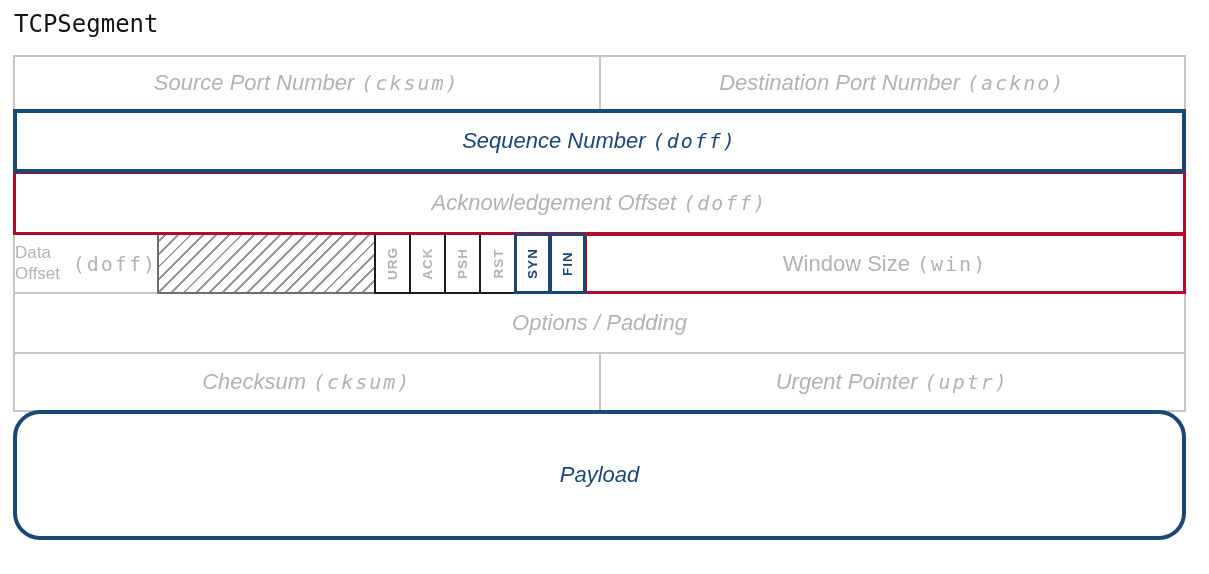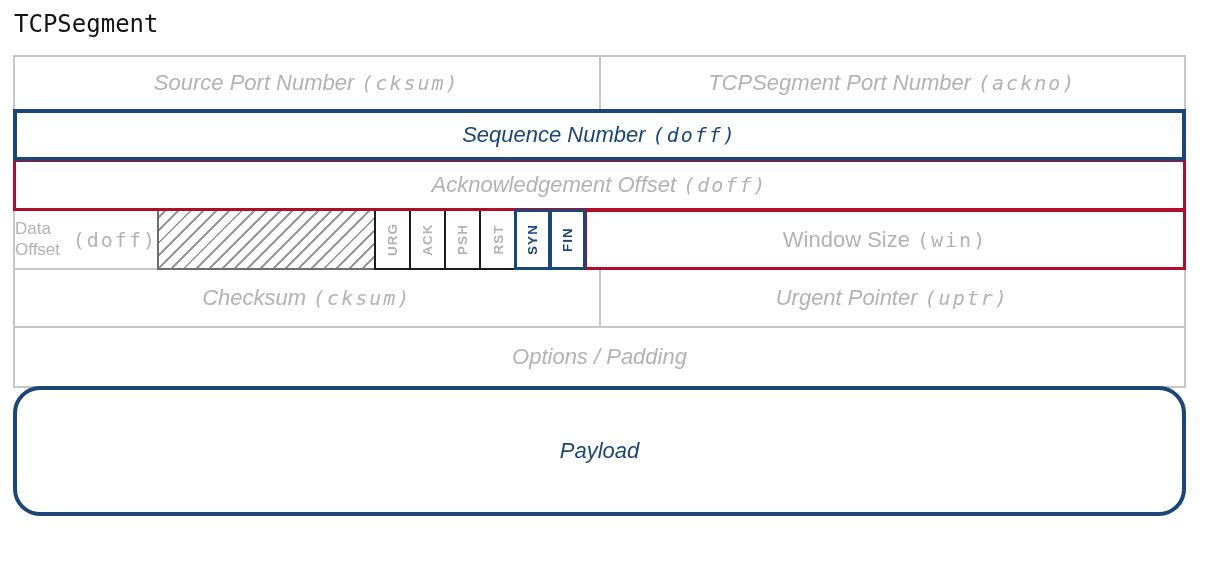--- a/index.html
+++ b/index.html
@@ -29,21 +29,21 @@
   .cell{
     position:relative;
     border:2px solid var(--grid);
     background:#fff;
     display:flex;align-items:center;justify-content:center;
     margin-left:-2px;
     z-index:0;
   }
   .row .cell:first-child{margin-left:0;}
 
-  .h56{height:56px;} .h64{height:52px;} .h61{height:61px;}
+  .h56{height:56px;} .h64{height:64px;} .h61{height:61px;}
   .h60{height:60px;} .h62{height:62px;} .h130{height:130px;border-radius:27px;}
 
   .grow{flex:1 1 0;font-style:italic;}
 
   .label{color:var(--muted);font-size:22px;white-space:nowrap;}
   .code{
     font-family:"DejaVu Sans Mono","Liberation Mono",monospace;
     font-size:20px;letter-spacing:2px;margin-left:7px;
   }
 
@@ -94,21 +94,21 @@
   <div class="title">TCPSegment</div>
 
   <div class="diagram">
 
     <div class="row">
       <div class="cell h56 grow">
         <span class="label">Source Port Number</span>
         <span class="label code">(cksum)</span>
       </div>
       <div class="cell h56 grow">
-        <span class="label">TCPSegment Port Number</span>
+        <span class="label">Destination Port Number</span>
         <span class="label code">(ackno)</span>
       </div>
     </div>
 
     <div class="row">
       <div class="cell h64 grow hl-blue">
         <span class="label">Sequence Number</span>
         <span class="label code">(doff)</span>
       </div>
     </div>
@@ -144,33 +144,33 @@
       <div class="cell h61 flag-cell hl-blue">
         <span class="vtext">FIN</span>
       </div>
       <div class="cell h61 win-cell hl-red">
         <span class="label">Window Size</span>
         <span class="label code">(win)</span>
       </div>
     </div>
 
     <div class="row">
+      <div class="cell h62 grow">
+        <span class="label">Options / Padding</span>
+      </div>
+    </div>
+
+    <div class="row">
       <div class="cell h60 grow">
         <span class="label">Checksum</span>
         <span class="label code">(cksum)</span>
       </div>
       <div class="cell h60 grow">
         <span class="label">Urgent Pointer</span>
         <span class="label code">(uptr)</span>
-      </div>
-    </div>
-
-    <div class="row">
-      <div class="cell h62 grow">
-        <span class="label">Options / Padding</span>
       </div>
     </div>
 
     <div class="row">
       <div class="cell h130 grow hl-blue">
         <span class="payload-label">Payload</span>
       </div>
     </div>
 
   </div>

